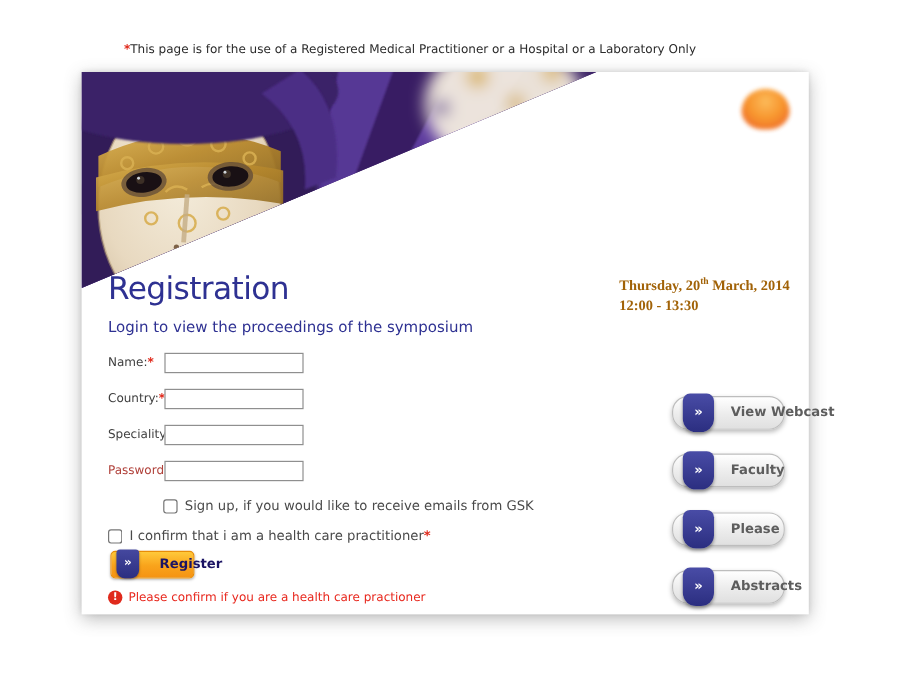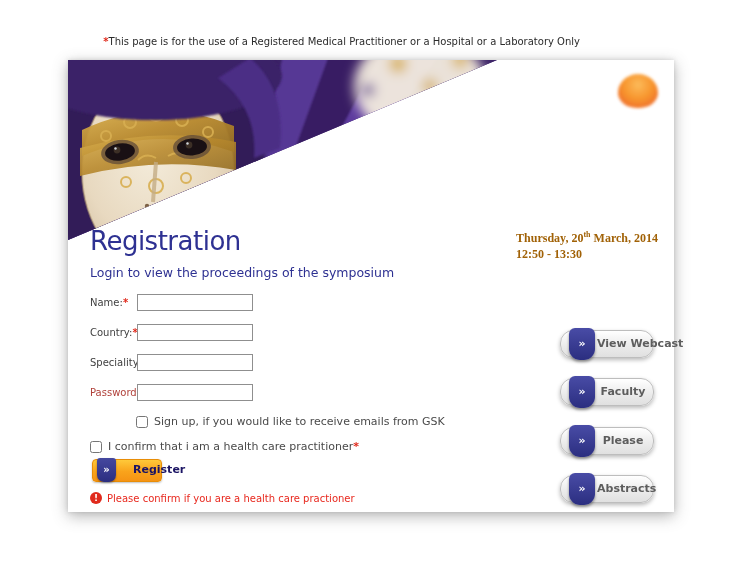--- a/index.html
+++ b/index.html
@@ -67,21 +67,21 @@
 
   
   .side-btn{position:absolute;left:492px;width:92px;height:26px;border-radius:13px;
     background:linear-gradient(#ffffff,#ececec 55%,#e0e0e0);border:1px solid #bdbdbd;
     box-shadow:0 2px 4px rgba(0,0,0,.28);cursor:pointer;}
   .side-btn .tab{position:absolute;left:8px;top:-3px;width:26px;height:32px;
     background:linear-gradient(#494ca6,#2b2e80);border-radius:6px 6px 11px 11px;
     color:#fff;font-size:11px;line-height:32px;text-align:center;font-weight:bold;
     box-shadow:0 2px 3px rgba(0,0,0,.4);}
   .side-btn .side-label{position:absolute;left:36px;right:4px;top:0;height:26px;line-height:26px;
-    text-align:center;font-size:11px;font-weight:bold;color:#5d5d5d;white-space:nowrap;}
+    text-align:center;font-size:11px;font-weight:bold;color:#5d5d5d;white-space:nowrap;padding-left:12px;}
 </style>
 </head>
 <body>
 
 <div class="stage">
 
   <div class="disclaimer">
     <span class="star">*</span><span>This page is for the use of a Registered Medical Practitioner or a Hospital or a Laboratory Only</span>
   </div>
 
@@ -191,21 +191,21 @@
           <circle cx="300" cy="30" r="7" fill="#5a3c8f" opacity=".8"></circle>
         </g>
       </g>
     </svg>
 
     <div class="logo"></div>
 
 
     <div class="date-block">
       <div><span>Thursday, 20</span><sup>th</sup><span> March, 2014</span></div>
-      <div>12:50 - 13:30</div>
+      <div>12:00 - 13:30</div>
     </div>
 
     <div class="reg-heading">Registration</div>
     <div class="reg-sub">Login to view the proceedings of the symposium</div>
 
     <div class="form-row" style="top:234px;">
       <span class="lbl"><span>Name:</span><span class="star">*</span></span>
       <input type="text" value="" style="">
     </div>
     <div class="form-row" style="top:264px;">

